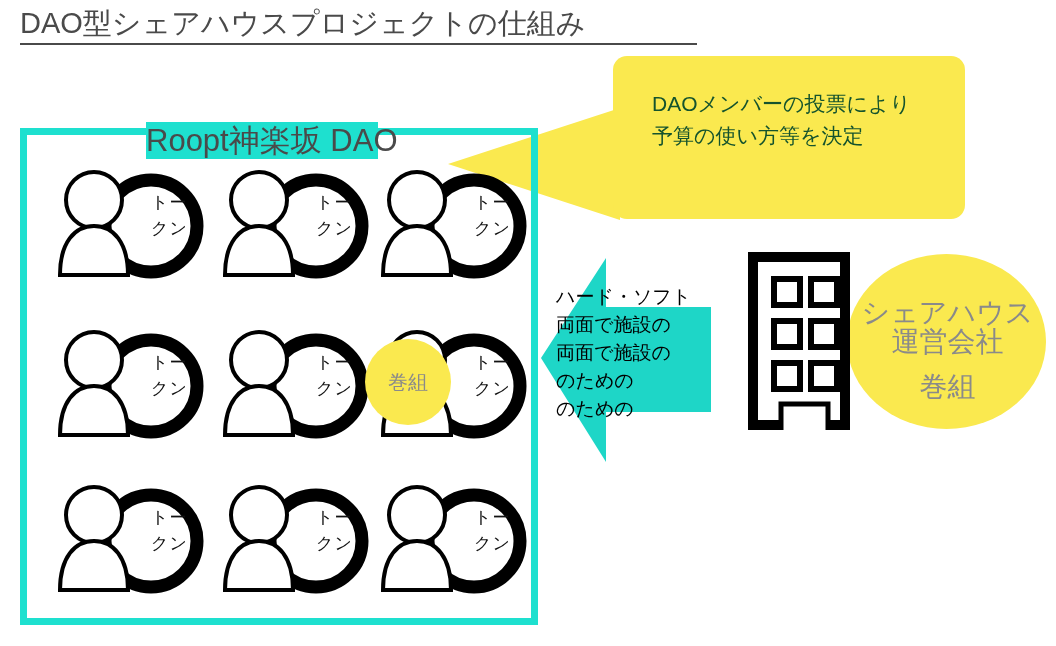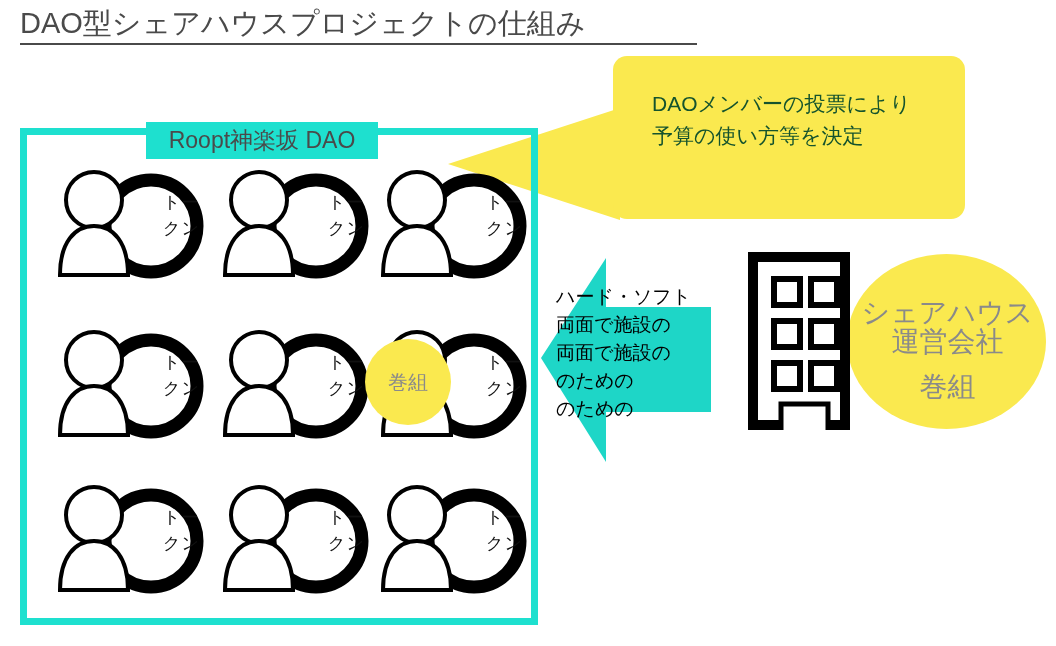--- a/index.html
+++ b/index.html
@@ -21,33 +21,32 @@
     position:absolute;left:20px;top:43px;width:677px;height:2px;background:#4a4a4a;
   }
 
   
   .dao-box{
     position:absolute;left:20px;top:128px;width:518px;height:497px;
     border:7px solid #1ee0cf;box-sizing:border-box;background:transparent;
   }
   .dao-banner{
     position:absolute;left:146px;top:122px;width:232px;height:37px;
-    background:#1ee0cf;color:#4a4a4a;font-size:23px;line-height:37px;
+    background:#1ee0cf;color:#4a4a4a;font-size:31px;line-height:37px;
     text-align:center;white-space:nowrap;
   }
 
   
   .people{position:absolute;left:20px;top:128px;width:518px;height:497px;}
   .person{position:absolute;width:150px;height:112px;}
   .person svg{display:block;width:150px;height:112px;overflow:visible;}
   .tok-text{
     position:absolute;left:96px;top:22px;width:46px;
     font-size:17px;line-height:26px;color:#111;text-align:left;
     letter-spacing:1px;
-    margin-left:12px;
   }
   .tok-text span{display:block;}
 
   
   .makigumi-circle{
     position:absolute;left:365px;top:339px;width:86px;height:86px;
     border-radius:50%;background:#fae94f;
     display:flex;align-items:center;justify-content:center;
     color:#8a8a8a;font-size:20px;
   }

